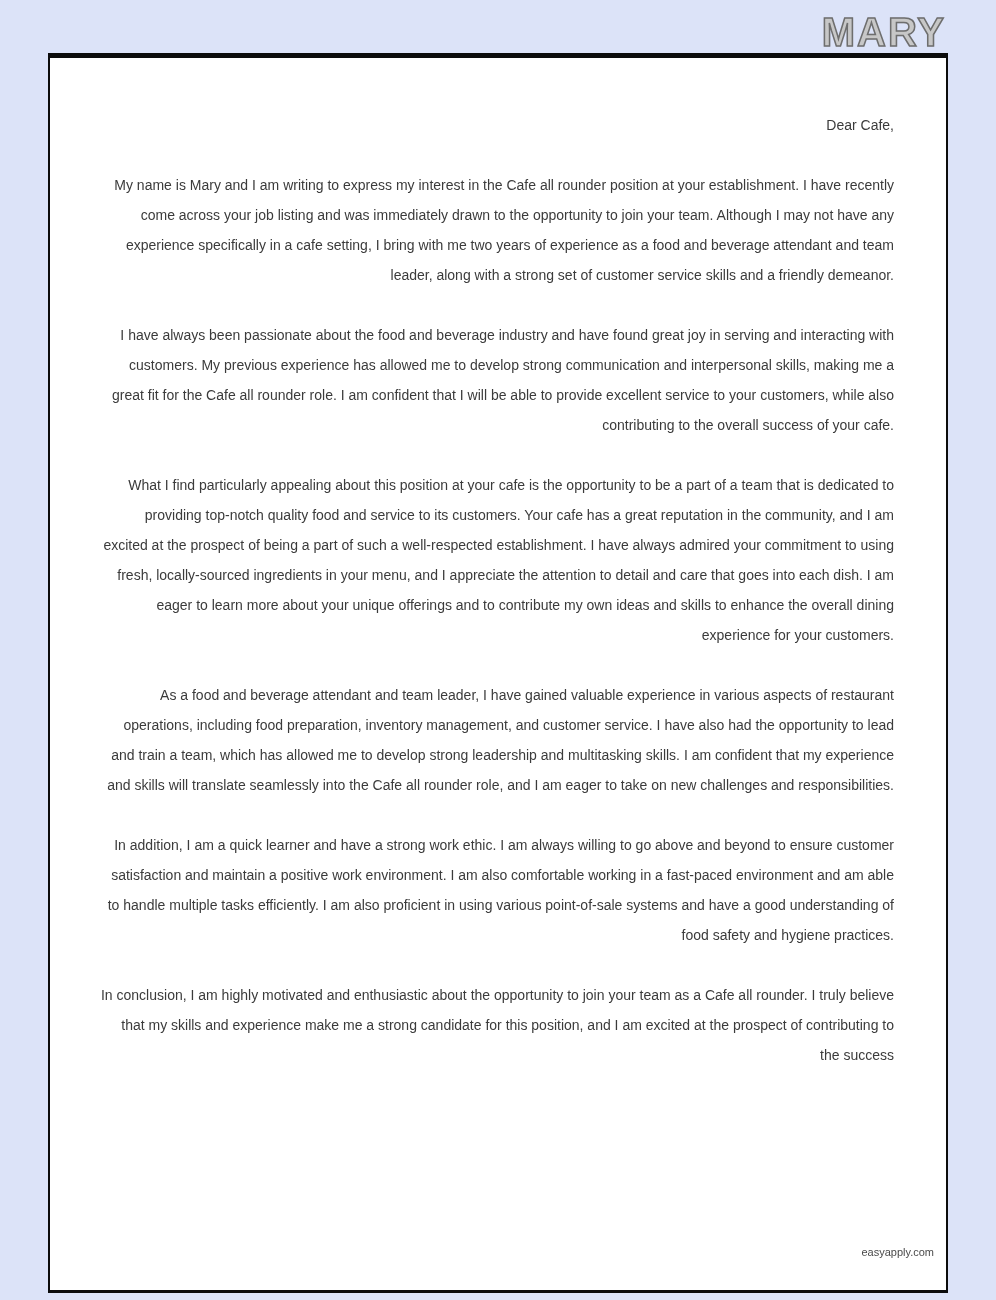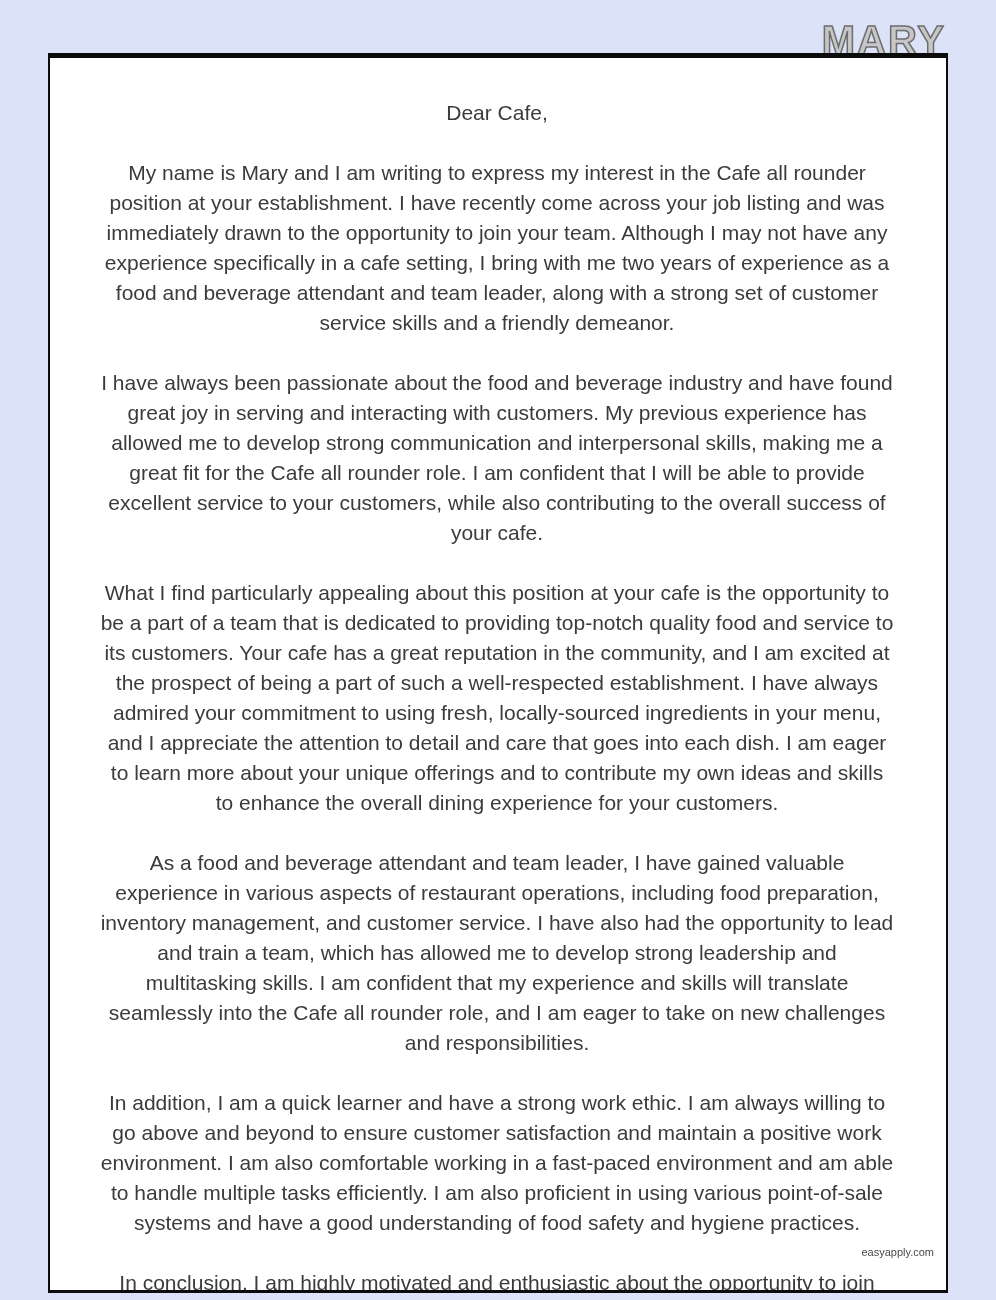--- a/index.html
+++ b/index.html
@@ -11,21 +11,21 @@
   }
 
   body {
     position: relative;
     background: #dce3f8;
     font-family: "Liberation Sans", sans-serif;
   }
 
   .brand {
     position: absolute;
-    top: 20px;
+    top: 12px;
     right: 50px;
     font-size: 40px;
     font-weight: 700;
     letter-spacing: 2px;
     color: #c7c7c7;
     -webkit-text-stroke: 1.5px #6e6e6e;
     text-shadow: 0 0 1px #777;
     line-height: 1;
     user-select: none;
   }
@@ -44,25 +44,25 @@
     overflow: hidden;
   }
 
   .content {
     padding: 40px 52px 0 50px;
     height: 100%;
     overflow: hidden;
   }
 
   .content p {
-    font-size: 21px;
+    font-size: 14px;
     line-height: 30px;
     color: #3b3b3b;
-    margin: 0 0 30px 0;
-    text-align: center;
+    margin: 12px 0 30px 0;
+    text-align: right;
   }
 
   .watermark {
     position: absolute;
     right: 12px;
     bottom: 32px;
     font-size: 11px;
     color: #4a4a4a;
     background: transparent;
   }

